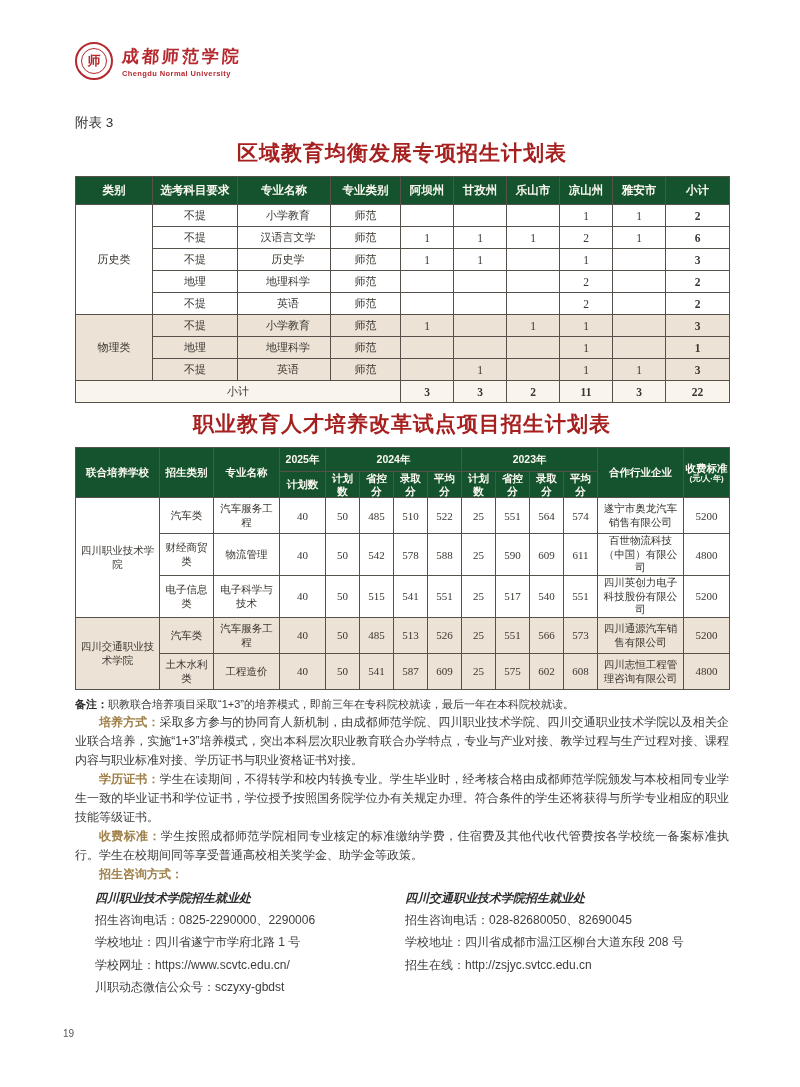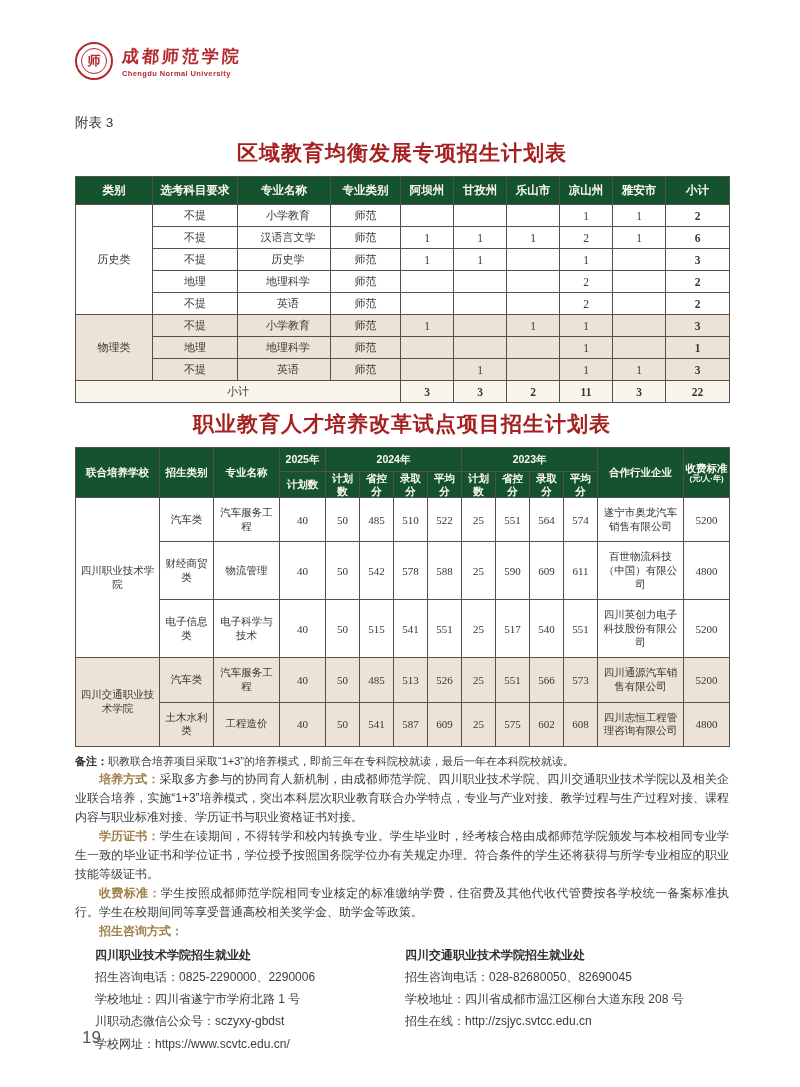--- a/index.html
+++ b/index.html
@@ -34,38 +34,38 @@
   .t3 td.num { font-family:"Liberation Serif", serif; font-size:11.5px; }
   .t3 td.sum { font-weight:700; }
   .t3 tr.alt td { background:#ece2d5; }
   .t3 tr.subtotal td { background:#f9f5ec; }
   .t3 tr.subtotal td.num { font-weight:700; }
 
   
   .t4 th { font-size:10.5px; height:24px; padding:0 1px; line-height:1.2; }
   .t4 td { font-size:10.5px; height:36px; line-height:1.3; padding:0 2px; color:#3a3631; }
   .t4 td.num4 { font-family:"Liberation Serif", serif; font-size:11px; }
-  .t4 td.ent { font-size:10.5px; padding:8px 3px; }
+  .t4 td.ent { font-size:10.5px; padding:0 3px; }
   .t4 tr.alt td { background:#ece2d5; }
   .t4 .fee2 { font-size:8px; font-weight:700; }
 
   .note { font-size:11px; margin-top:7px; color:#3a3a3a; line-height:1.4; }
   .note b { color:#2e2e2e; }
 
   .notes { margin-top:1px; font-size:12px; line-height:1.58; text-align:justify; color:#3c3c3c; }
   .para { text-indent:2em; }
   .plabel { color:#a08049; font-weight:700; }
 
   .contacts { display:flex; margin-top:3px; font-size:12px; }
   .ccol { width:330px; padding-left:20px; }
   .ccol.right { width:324px; padding-left:0; }
-  .ctitle { font-weight:700; color:#2f2f2f; line-height:1.85; }
+  .ctitle { font-weight:700; color:#2f2f2f; line-height:1.85;font-style:italic; }
   .cline { line-height:1.85; color:#3c3c3c; }
 
-  .page-num { position:absolute; left:82px; top:1028px; font-size:17px; color:#555; }
+  .page-num { position:absolute; left:63px; top:1028px; font-size:10px; color:#555; }
 </style>
 </head>
 <body>
 
 <div class="page">
   <div class="content">
 
     <div class="logo">
       <div class="seal">
         <div class="seal-inner">师</div>
@@ -345,22 +345,22 @@
         <div class="para"><span class="plabel">学历证书：</span>学生在读期间，不得转学和校内转换专业。学生毕业时，经考核合格由成都师范学院颁发与本校相同专业学生一致的毕业证书和学位证书，学位授予按照国务院学位办有关规定办理。符合条件的学生还将获得与所学专业相应的职业技能等级证书。</div>
         <div class="para"><span class="plabel">收费标准：</span>学生按照成都师范学院相同专业核定的标准缴纳学费，住宿费及其他代收代管费按各学校统一备案标准执行。学生在校期间同等享受普通高校相关奖学金、助学金等政策。</div>
         <div class="para"><span class="plabel">招生咨询方式：</span></div>
       </div>
 
     <div class="contacts">
         <div class="ccol">
           <div class="ctitle">四川职业技术学院招生就业处</div>
           <div class="cline">招生咨询电话：0825-2290000、2290006</div>
           <div class="cline">学校地址：四川省遂宁市学府北路 1 号</div>
+          <div class="cline">学校网址：https://www.scvtc.edu.cn/</div>
           <div class="cline">川职动态微信公众号：sczyxy-gbdst</div>
-          <div class="cline">学校网址：https://www.scvtc.edu.cn/</div>
         </div>
         <div class="ccol right">
           <div class="ctitle">四川交通职业技术学院招生就业处</div>
           <div class="cline">招生咨询电话：028-82680050、82690045</div>
           <div class="cline">学校地址：四川省成都市温江区柳台大道东段 208 号</div>
           <div class="cline">招生在线：http://zsjyc.svtcc.edu.cn</div>
         </div>
       </div>
   </div>
 

